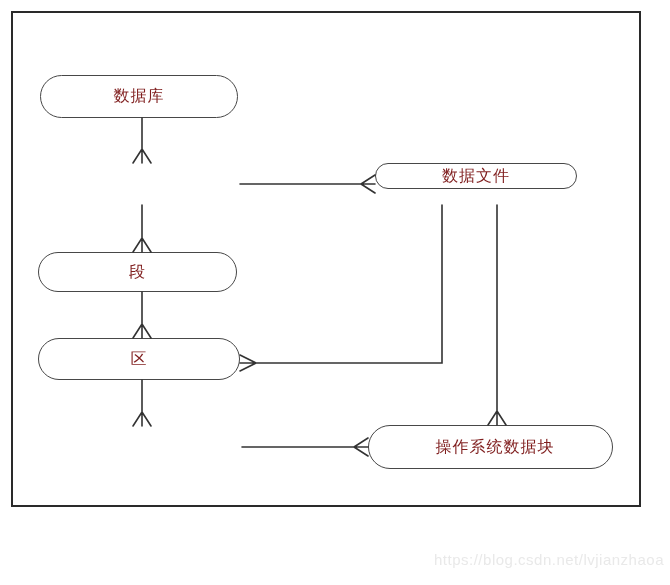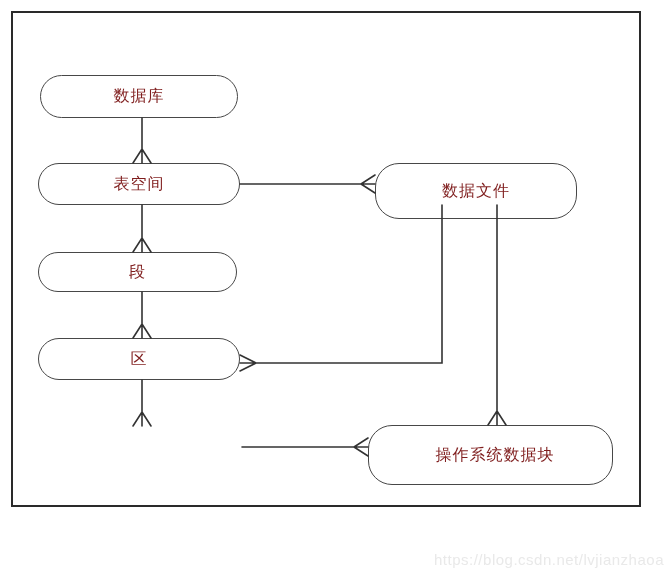--- a/index.html
+++ b/index.html
@@ -31,22 +31,22 @@
     color: #7f1d1d;
     letter-spacing: 1px;
     white-space: nowrap;
     z-index: 2;
   }
   .e-database    { left: 40px;  top: 75px;  width: 198px; height: 43px; }
   .e-tablespace  { left: 38px;  top: 163px; width: 202px; height: 42px; }
   .e-segment     { left: 38px;  top: 252px; width: 199px; height: 40px; }
   .e-extent      { left: 38px;  top: 338px; width: 202px; height: 42px; }
   .e-oracleblock { left: 38px;  top: 426px; width: 204px; height: 41px; }
-  .e-datafile    { left: 375px; top: 163px; width: 202px; height: 56px; }
-  .e-osblock     { left: 368px; top: 425px; width: 245px; height: 60px; padding-left: 9px; }
+  .e-datafile    { left: 375px; top: 163px; width: 202px; height: 26px; }
+  .e-osblock     { left: 368px; top: 425px; width: 245px; height: 44px; padding-left: 9px; }
   svg.connectors {
     position: absolute;
     left: 0; top: 0;
     z-index: 3;
     pointer-events: none;
   }
   svg.connectors path {
     fill: none;
     stroke: #333333;
     stroke-width: 1.6;
@@ -67,23 +67,20 @@
 <body>
 
 <div class="screen">
 
   <div class="outer-box"></div>
 
   <div class="entity e-database">
     <span>数据库</span>
   </div>
 
-  <div class="entity e-tablespace">
-    <span>表空间</span>
-  </div>
 
   <div class="entity e-segment">
     <span>段</span>
   </div>
 
   <div class="entity e-extent">
     <span>区</span>
   </div>
 
 

